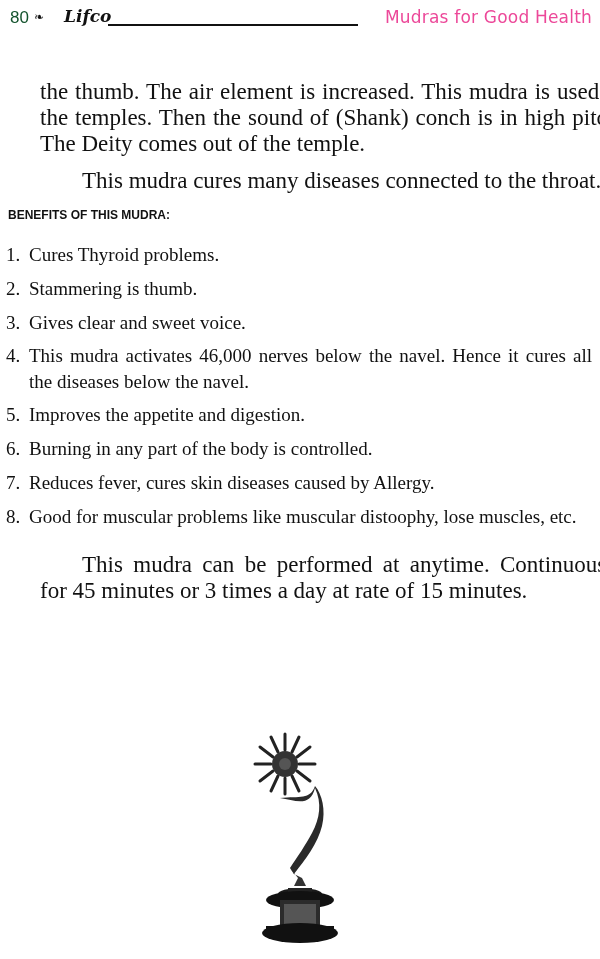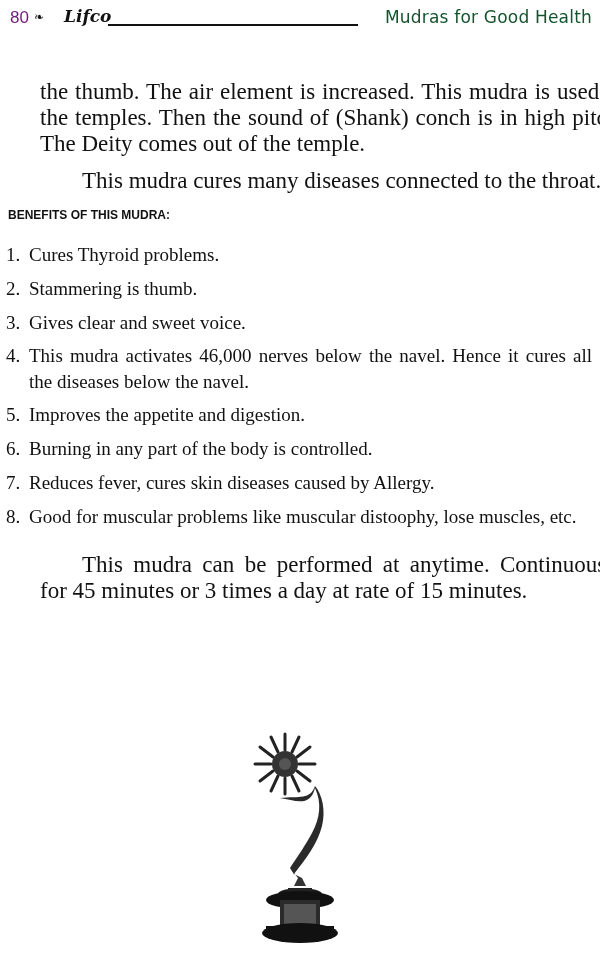--- a/index.html
+++ b/index.html
@@ -1,25 +1,25 @@
 <!DOCTYPE html>
 <html><head>
 <meta charset="utf-8">
 <style>
   html, body { margin:0; padding:0; }
   body {
     width:600px; height:959px; background:#ffffff; position:relative; overflow:hidden;
     color:#111; font-family:"Liberation Serif", serif;
   }
   .header { position:absolute; left:0; top:0; width:600px; height:40px; }
-  .pg { position:absolute; left:10px; top:8px; font-family:"Liberation Sans", sans-serif; font-size:17px; color:#701a75; }
+  .pg { position:absolute; left:10px; top:8px; font-family:"Liberation Sans", sans-serif; font-size:17px; color:#14532d; }
   .orn { position:absolute; left:34px; top:10px; font-size:12px; color:#111; }
   .brand { position:absolute; left:64px; top:6px; font-family:"DejaVu Serif", serif; font-style:italic; font-weight:bold; font-size:17px; }
   .rule { position:absolute; left:108px; top:24px; width:250px; height:2px; background:#111; }
-  .htitle { position:absolute; right:8px; top:7px; font-family:"DejaVu Sans", sans-serif; font-size:17px; letter-spacing:0.2px; color:#14532d; }
+  .htitle { position:absolute; right:8px; top:7px; font-family:"DejaVu Sans", sans-serif; font-size:17px; letter-spacing:0.2px; color:#ec4899; }
 
   .p { position:absolute; left:8px; width:584px; font-size:23px; line-height:26px; text-align:justify;margin-left:32px; }
   .indent { text-indent:42px; }
   .h { position:absolute; left:8px; top:208px; font-family:"Liberation Sans", sans-serif; font-weight:bold; font-size:12px; }
   .li { position:absolute; left:6px; width:586px; font-size:19px; line-height:26px; }
   .li .n { position:absolute; left:0; top:0; }
   .li .t { margin-left:23px; text-align:justify; display:block; }
 
   .trophy { position:absolute; left:250px; top:728px; width:100px; height:220px; }
 </style>

